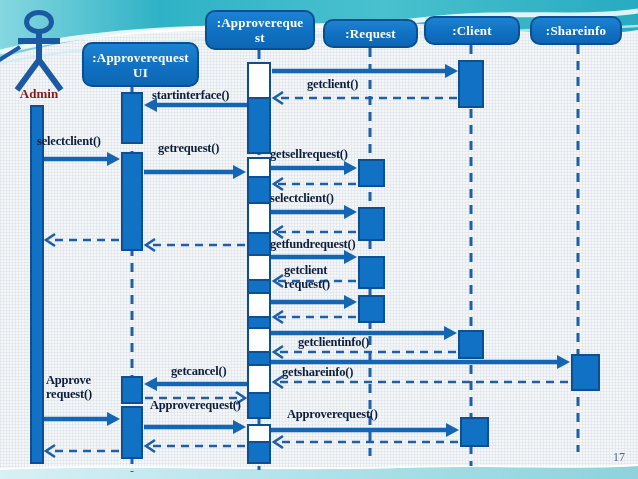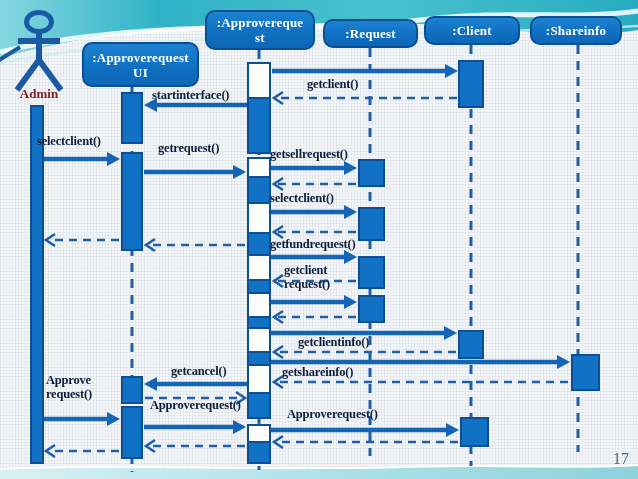--- a/index.html
+++ b/index.html
@@ -28,21 +28,21 @@
   }
   .msg-label{
     position:absolute;font-weight:bold;font-size:12.5px;line-height:14px;
     color:#0d1e3c;white-space:pre;letter-spacing:-0.2px;
   }
   .actor-label{
     position:absolute;left:10px;top:86px;width:58px;text-align:center;
     font-weight:bold;font-size:13px;color:#7f1d1d;z-index:3;
   }
   .page-num{
-    position:absolute;left:613px;top:450px;font-size:16px;color:#4a699b;z-index:3;font-family:Liberation Serif, serif;
+    position:absolute;left:613px;top:450px;font-size:12px;color:#4a699b;z-index:3;font-family:Liberation Serif, serif;
   }
 </style>
 </head>
 <body>
 
 <div class="slide">
 
   <svg class="topwave" width="638" height="72" viewBox="0 0 638 72">
     <defs>
       <linearGradient id="tg" x1="0" y1="0" x2="1" y2="0">

